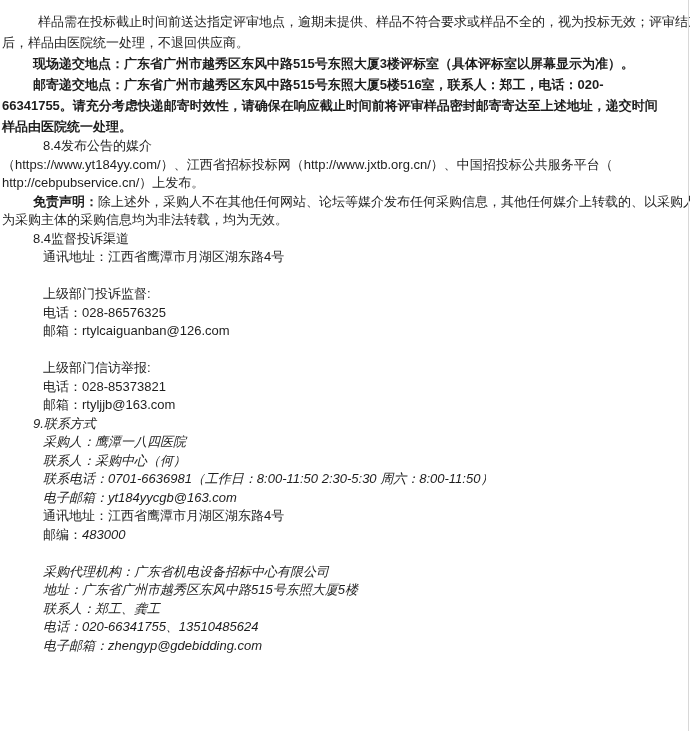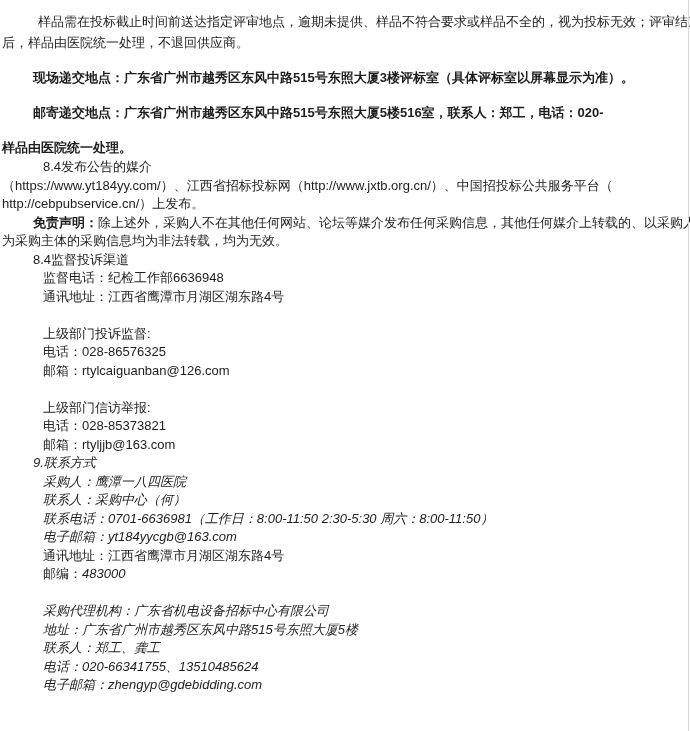--- a/index.html
+++ b/index.html
@@ -10,21 +10,21 @@
     overflow:hidden;
     color:#1d1d1d;
     font-family:"Liberation Sans","DejaVu Sans",sans-serif;
     font-size:13px;
   }
   .content{padding:11px 4px 0 2px;}
   .blockA .ln{line-height:21px;}
   .blockB .ln{line-height:18.5px;}
   .ln{white-space:nowrap;}
   .blank{height:18.5px;}
-  .bold{font-weight:700;margin-top:14px;}
+  .bold{font-weight:700;}
   .italic{font-style:italic;}
   .indent-p1{padding-left:36px;}
   .indent-md{padding-left:31px;}
   .ml-heading{padding-left:41px;}
   .ml-sub{padding-left:31px;}
   .ml-detail{padding-left:41px;}
   .page-right-edge{
     position:absolute;top:0;right:1px;width:1px;height:731px;
     background:#d8d8d8;
   }
@@ -33,32 +33,32 @@
 <body>
 
 <div class="page">
   <div class="content">
 
     <div class="blockA">
       <div class="ln indent-p1">样品需在投标截止时间前送达指定评审地点，逾期未提供、样品不符合要求或样品不全的，视为投标无效；评审结束</div>
       <div class="ln">后，样品由医院统一处理，不退回供应商。</div>
       <div class="ln bold indent-md">现场递交地点：广东省广州市越秀区东风中路515号东照大厦3楼评标室（具体评标室以屏幕显示为准）。</div>
       <div class="ln bold indent-md">邮寄递交地点：广东省广州市越秀区东风中路515号东照大厦5楼516室，联系人：郑工，电话：020-</div>
+      <div class="ln bold">66341755。请充分考虑快递邮寄时效性，请确保在响应截止时间前将评审样品密封邮寄寄达至上述地址，递交时间</div>
       <div class="ln bold">样品由医院统一处理。</div>
     </div>
 
     <div class="blockB">
       <div class="ln ml-heading">8.4发布公告的媒介</div>
       <div class="ln">（https://www.yt184yy.com/）、江西省招标投标网（http://www.jxtb.org.cn/）、中国招投标公共服务平台（</div>
       <div class="ln">http://cebpubservice.cn/）上发布。</div>
       <div class="ln indent-md"><span class="bold">免责声明：</span><span>除上述外，采购人不在其他任何网站、论坛等媒介发布任何采购信息，其他任何媒介上转载的、以采购人</span></div>
       <div class="ln">为采购主体的采购信息均为非法转载，均为无效。</div>
 
       <div class="ln ml-sub">8.4监督投诉渠道</div>
-      <div class="ln ml-detail">监督电话：纪检工作部6636948</div>
       <div class="ln ml-detail">通讯地址：江西省鹰潭市月湖区湖东路4号</div>
       <div class="blank"></div>
       <div class="ln ml-detail">上级部门投诉监督:</div>
       <div class="ln ml-detail">电话：028-86576325</div>
       <div class="ln ml-detail">邮箱：rtylcaiguanban@126.com</div>
       <div class="blank"></div>
       <div class="ln ml-detail">上级部门信访举报:</div>
       <div class="ln ml-detail">电话：028-85373821</div>
       <div class="ln ml-detail">邮箱：rtyljjb@163.com</div>
 

